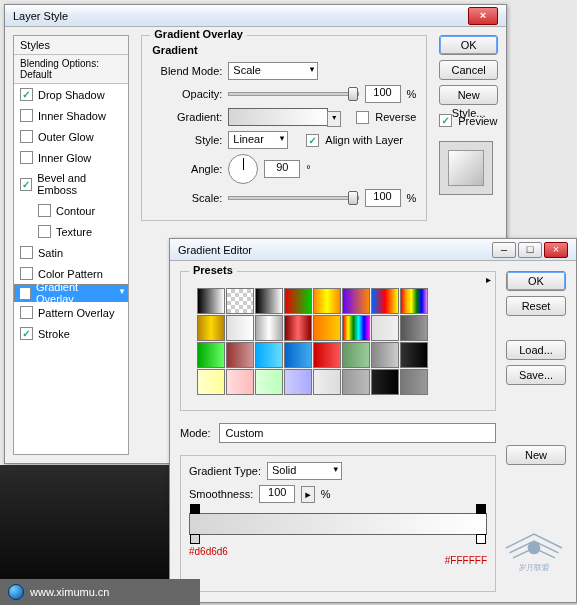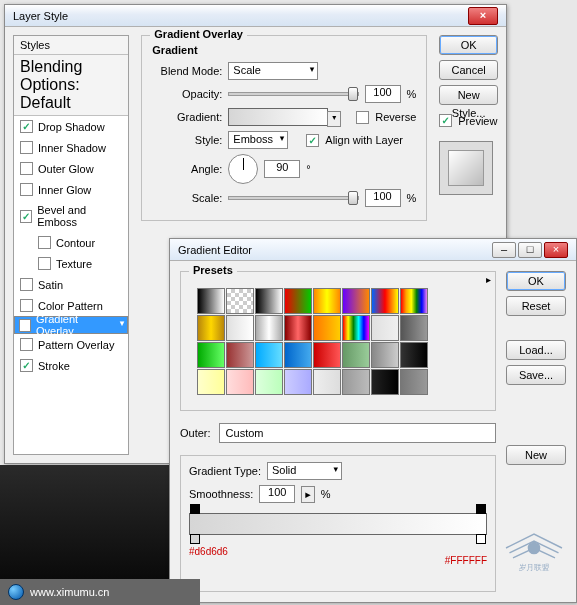--- a/index.html
+++ b/index.html
@@ -10,21 +10,21 @@
 .close-btn{width:30px;height:18px;background:linear-gradient(#f08080,#d03030);border:1px solid #800;border-radius:2px;color:#fff;text-align:center;line-height:14px;font-weight:bold;cursor:pointer;margin-left:auto}
 .win-btns{margin-left:auto;display:flex;gap:2px}
 .win-btn{width:24px;height:16px;border:1px solid #888;background:linear-gradient(#fcfcfc,#e0e0e0);border-radius:2px;text-align:center;line-height:12px;cursor:pointer}
 .win-btn.red{background:linear-gradient(#f08080,#d03030);border-color:#800;color:#fff}
 
 
 #ls{left:4px;top:4px;width:503px;height:460px}
 #ls-body{display:flex;padding:8px;gap:8px;height:calc(100% - 22px)}
 .styles-panel{width:148px;border:1px solid #a0a0a0;background:#fff}
 .styles-hdr{padding:3px 6px;border-bottom:1px solid #c0c0c0;background:#f4f4f4}
-.styles-sub{padding:3px 6px;border-bottom:1px solid #c0c0c0;background:#f4f4f4;font-size:16px}
+.styles-sub{padding:3px 6px;border-bottom:1px solid #c0c0c0;background:#f4f4f4;font-size:10px}
 .style-row{padding:4px 6px;display:flex;align-items:center;gap:5px;cursor:pointer}
 .style-row.indent{padding-left:24px}
 .style-row.sel{background:#3399ff;color:#fff}
 .style-row.sel *{color:#fff}
 .chk{width:13px;height:13px;border:1px solid #888;background:#fff;display:inline-flex;align-items:center;justify-content:center;font-size:10px;color:#2a6}
 .chk.on::before{content:"✓";font-weight:bold}
 
 .mid{flex:1;padding:0 4px}
 .fieldset{border:1px solid #c0c0c0;padding:8px 10px;margin-bottom:8px;position:relative}
 .legend{position:absolute;top:-8px;left:8px;background:#f0f0f0;padding:0 4px;font-weight:bold}
@@ -154,21 +154,21 @@
         </div>
         <div class="frow">
           <div class="flab">Gradient:</div>
           <div class="grad-prev"></div>
           <span style="width:16px"></span>
           <span class="chk"></span>
           <span>Reverse</span>
         </div>
         <div class="frow">
           <div class="flab">Style:</div>
-          <div class="sel" style="width:60px">Emboss</div>
+          <div class="sel" style="width:60px">Linear</div>
           <span style="width:6px"></span>
           <span class="chk on"></span>
           <span>Align with Layer</span>
         </div>
         <div class="frow">
           <div class="flab">Angle:</div>
           <div class="angle-dial"></div>
           <div class="num">90</div>
           <span>°</span>
         </div>
@@ -241,21 +241,21 @@
             <div class="psw" style="background: linear-gradient(90deg, rgb(255, 221, 221), rgb(255, 187, 187));"></div>
             <div class="psw" style="background: linear-gradient(90deg, rgb(221, 255, 221), rgb(187, 255, 187));"></div>
             <div class="psw" style="background: linear-gradient(90deg, rgb(204, 204, 255), rgb(170, 170, 255));"></div>
             <div class="psw" style="background: linear-gradient(90deg, rgb(238, 238, 238), rgb(221, 221, 221));"></div>
             <div class="psw" style="background: linear-gradient(90deg, rgb(153, 153, 153), rgb(187, 187, 187));"></div>
             <div class="psw" style="background: linear-gradient(90deg, rgb(34, 34, 34), rgb(0, 0, 0));"></div>
             <div class="psw" style="background: linear-gradient(90deg, rgb(119, 119, 119), rgb(153, 153, 153));"></div>
           </div>
       </div>
       <div class="name-row">
-        <span>Outer:</span>
+        <span>Mode:</span>
         <input class="name-inp" value="Custom" style="">
       </div>
       <div class="gtype">
         <div class="frow" style="margin-top:-2px">
           <span>Gradient Type:</span>
           <div class="sel" style="width:75px">Solid</div>
         </div>
         <div class="frow">
           <span>Smoothness:</span>
           <div class="num">100</div>

